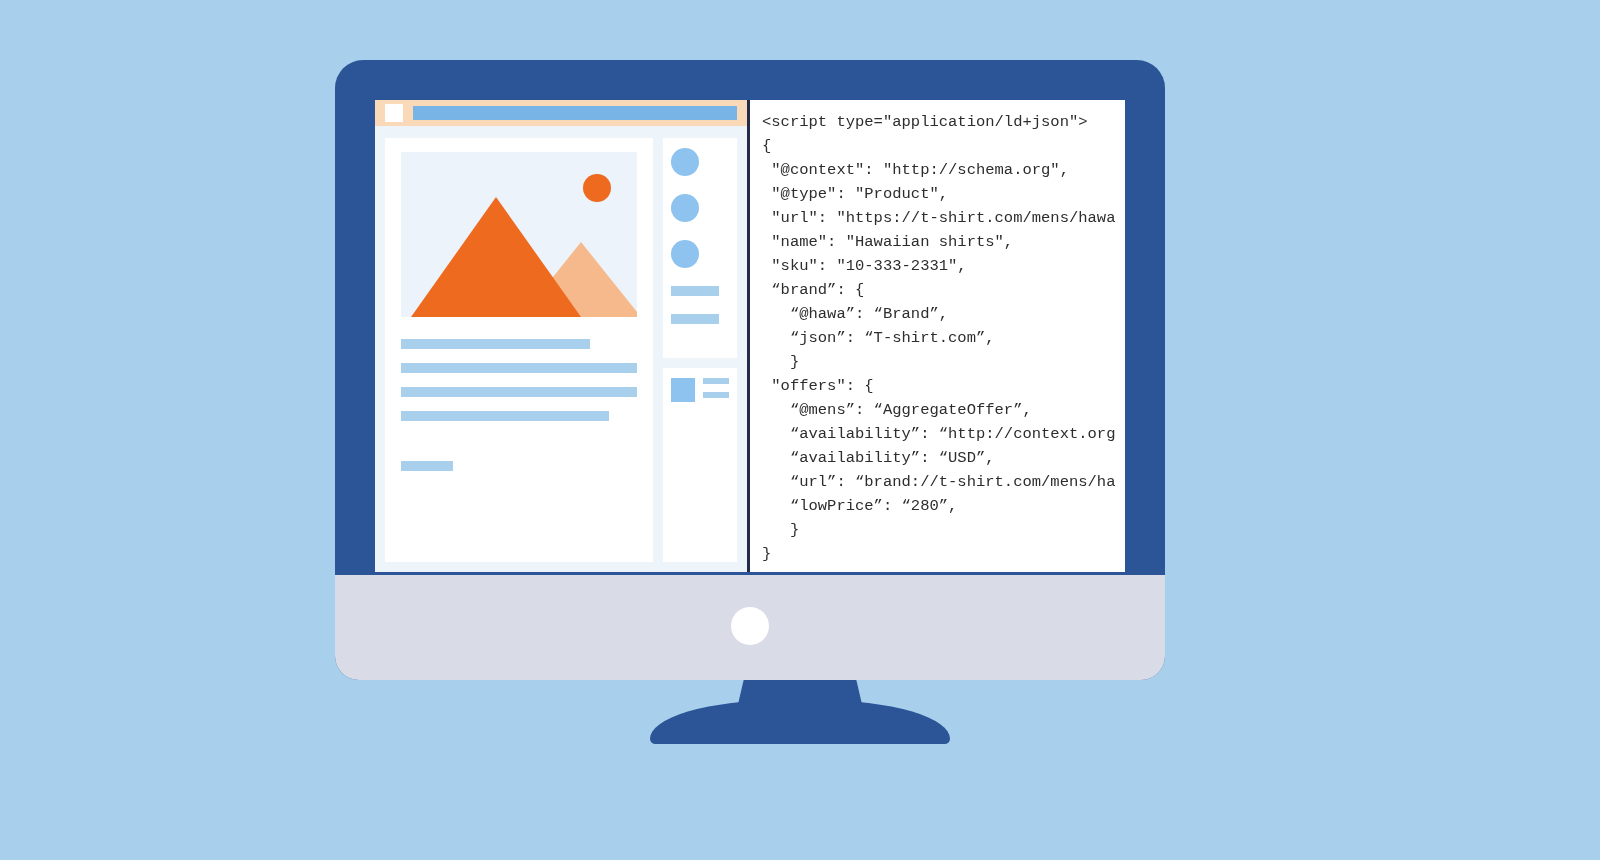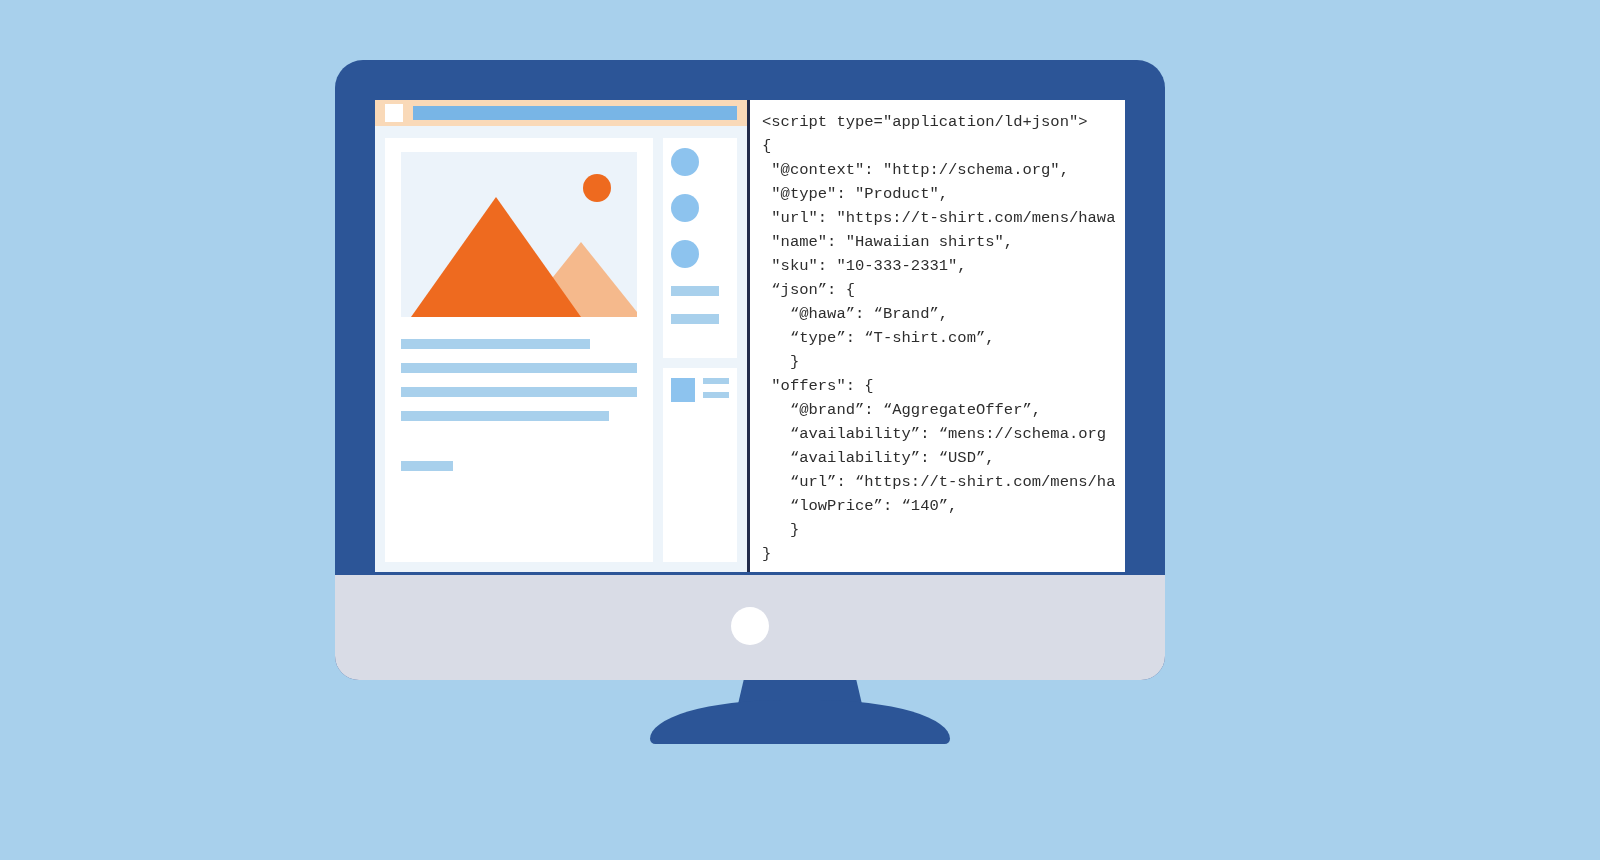--- a/index.html
+++ b/index.html
@@ -273,29 +273,29 @@
       </div>
 
       <div class="pane-right">
         <div class="code"><span>&lt;script type="application/ld+json"&gt;</span>
 <span>{</span>
 <span> "@context": "http://schema.org",</span>
 <span> "@type": "Product",</span>
 <span> "url": "https://t-shirt.com/mens/hawa</span>
 <span> "name": "Hawaiian shirts",</span>
 <span> "sku": "10-333-2331",</span>
-<span> “json”: {</span>
+<span> “brand”: {</span>
 <span>   “@hawa”: “Brand”,</span>
-<span>   “type”: “T-shirt.com”,</span>
+<span>   “json”: “T-shirt.com”,</span>
 <span>   }</span>
 <span> "offers": {</span>
-<span>   “@brand”: “AggregateOffer”,</span>
-<span>   “availability”: “mens://schema.org</span>
+<span>   “@mens”: “AggregateOffer”,</span>
+<span>   “availability”: “http://context.org</span>
 <span>   “availability”: “USD”,</span>
-<span>   “url”: “https://t-shirt.com/mens/ha</span>
-<span>   “lowPrice”: “140”,</span>
+<span>   “url”: “brand://t-shirt.com/mens/ha</span>
+<span>   “lowPrice”: “280”,</span>
 <span>   }</span>
 <span>}</span></div>
       </div>
 
     </div>
   </div>
 </div>
 
 </body></html>

